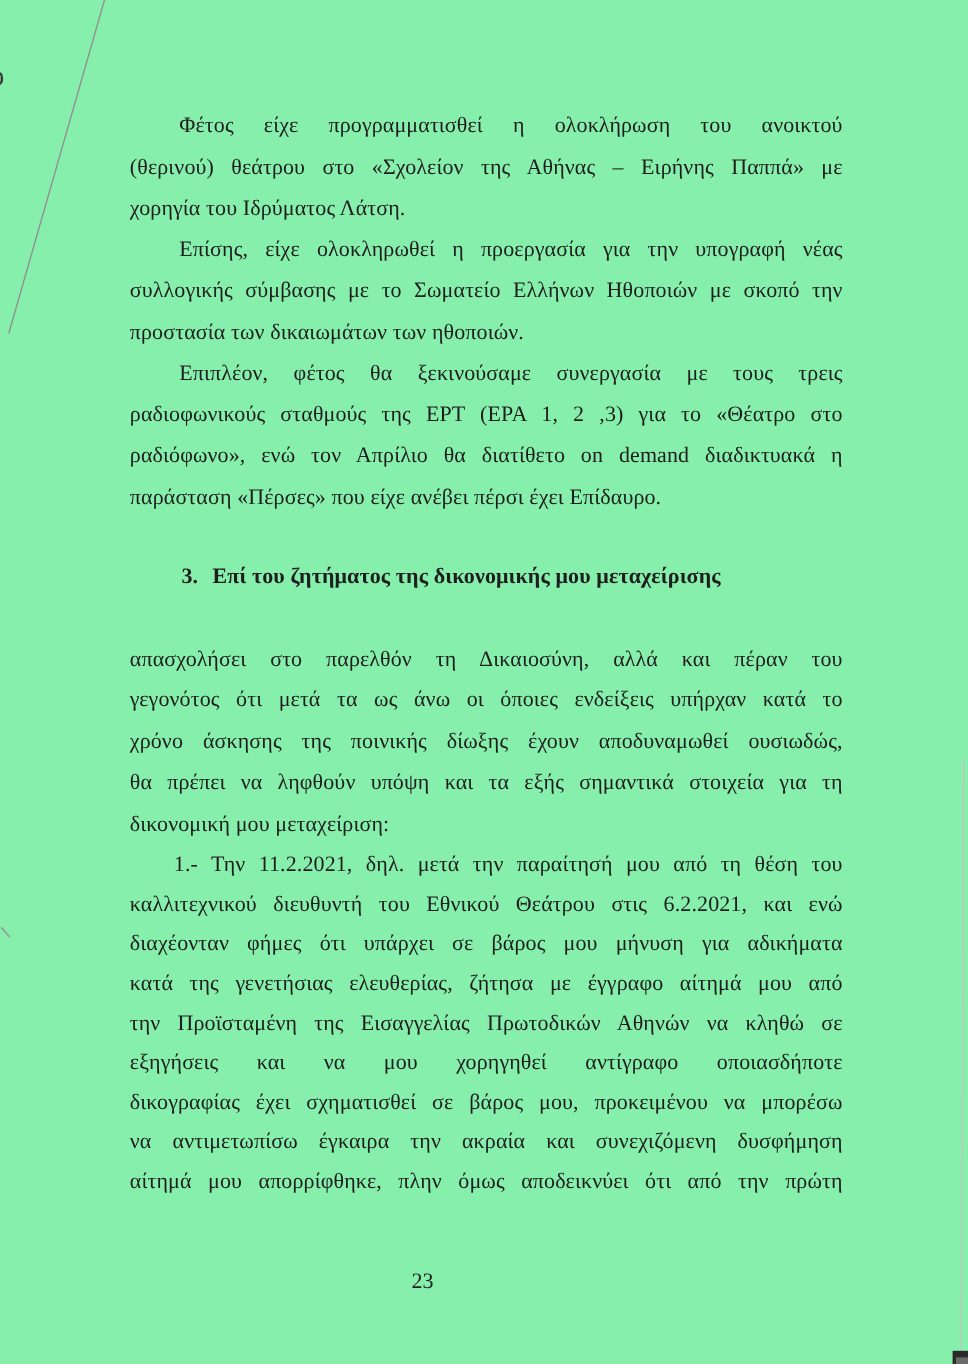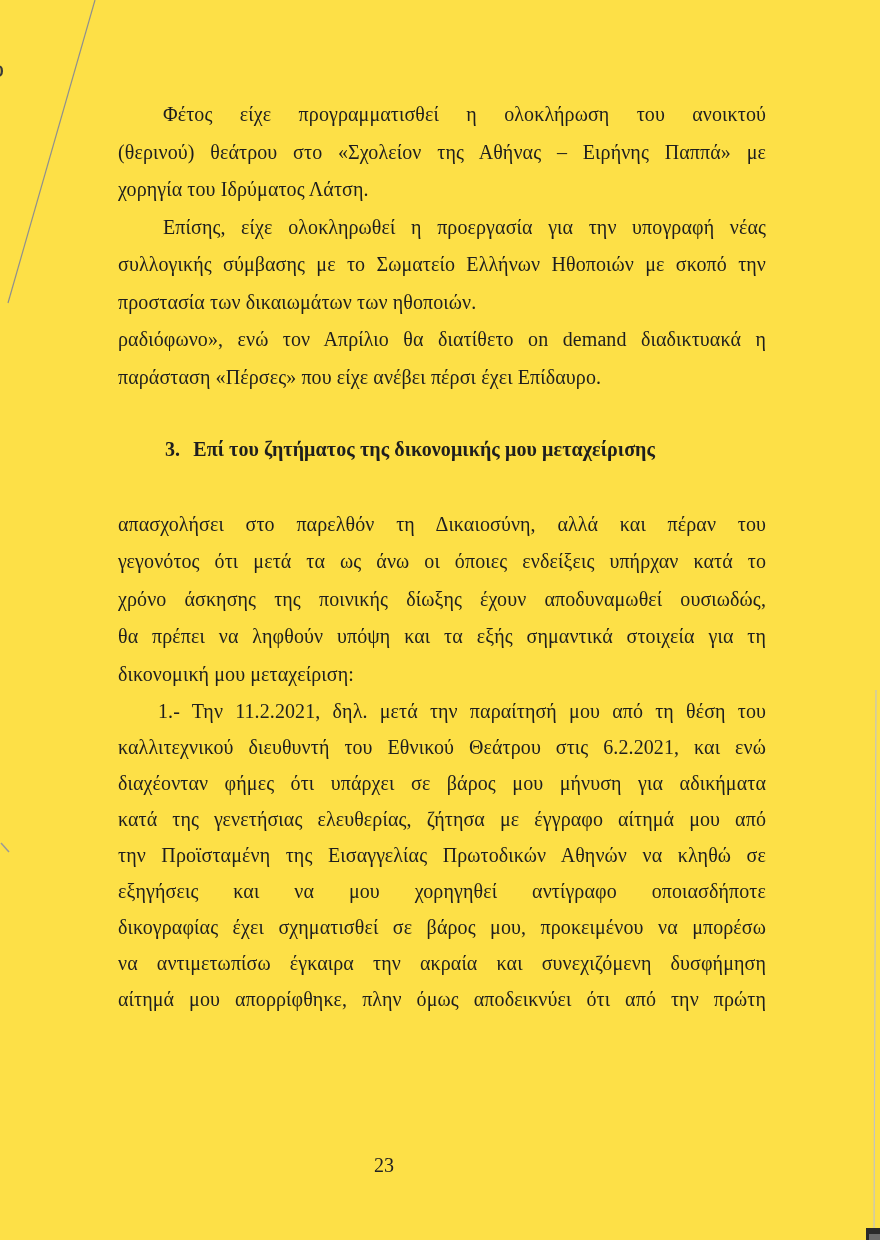--- a/index.html
+++ b/index.html
@@ -5,21 +5,21 @@
   html, body {
     margin: 0;
     padding: 0;
     background: #e8e8e8;
   }
   .page {
     position: relative;
     width: 880px;
     height: 1240px;
     margin: 0 auto;
-    background: #fde047;
+    background: #86efac;
     overflow: hidden;
     font-family: "Liberation Serif", "DejaVu Serif", serif;
     color: #1e1e1e;
   }
   
   .text-block {
     position: absolute;
     left: 118px;
     top: 96px;
     width: 648px;
@@ -95,20 +95,22 @@
       <div class="ln">χορηγία του Ιδρύματος Λάτση.</div>
     </div>
 
     <div class="para para-2">
       <div class="ln j ind">Επίσης, είχε ολοκληρωθεί η προεργασία για την υπογραφή νέας</div>
       <div class="ln j">συλλογικής σύμβασης με το Σωματείο Ελλήνων Ηθοποιών με σκοπό την</div>
       <div class="ln">προστασία των δικαιωμάτων των ηθοποιών.</div>
     </div>
 
     <div class="para para-3">
+      <div class="ln j ind">Επιπλέον, φέτος θα ξεκινούσαμε συνεργασία με τους τρεις</div>
+      <div class="ln j">ραδιοφωνικούς σταθμούς της ΕΡΤ (ΕΡΑ 1, 2 ,3) για το «Θέατρο στο</div>
       <div class="ln j">ραδιόφωνο», ενώ τον Απρίλιο θα διατίθετο on demand διαδικτυακά η</div>
       <div class="ln">παράσταση «Πέρσες» που είχε ανέβει πέρσι έχει Επίδαυρο.</div>
     </div>
 
     <div class="heading">
       <span>3.</span><span class="ht">Επί του ζητήματος της δικονομικής μου μεταχείρισης</span>
     </div>
 
     <div class="para para-4">
       <div class="ln j">απασχολήσει στο παρελθόν τη Δικαιοσύνη, αλλά και πέραν του</div>

